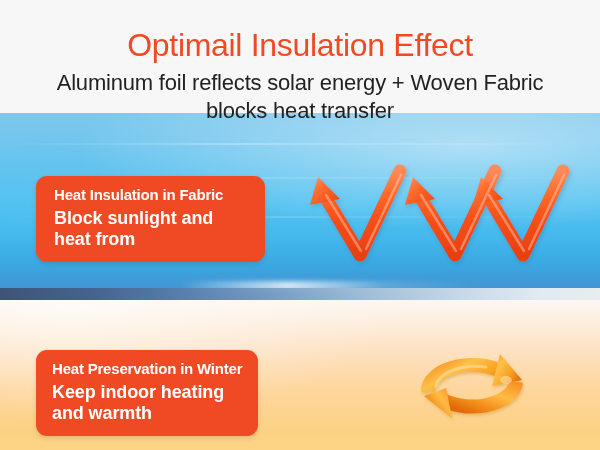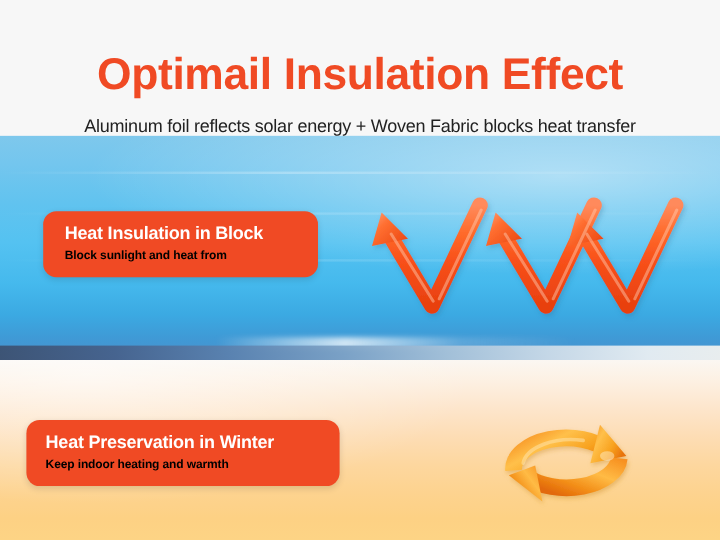--- a/index.html
+++ b/index.html
@@ -27,30 +27,30 @@
     top: 0;
     width: 600px;
     height: 113px;
     background: #f7f7f7;
     text-align: center;
     box-sizing: border-box;
     padding-top: 29px;
     z-index: 5;
   }
   .title {
-    font-size: 37px;
-    font-weight: bold;
+    font-size: 32px;
+    font-weight: normal;
     color: #f04a24;
     letter-spacing: -0.3px;
     line-height: 1.05;
-    margin: 14px;
+    margin: 0;
     white-space: nowrap;
   }
   .subtitle {
-    font-size: 15px;
+    font-size: 22px;
     font-weight: 400;
     color: #222222;
     line-height: 1.28;
     margin: 6px auto 0;
     width: 500px;
     letter-spacing: -0.2px;
   }
 
   
   .summer-panel {
@@ -146,37 +146,37 @@
     padding: 10px 16px 11px 18px;
     box-shadow: 0 2px 5px rgba(0,0,0,0.12);
     z-index: 6;
   }
   .card-summer {
     left: 36px;
     top: 176px;
     width: 229px;
   }
   .card-winter {
-    left: 22px;
+    left: 36px;
     top: 350px;
-    width: 261px;
+    width: 222px;
     padding-left: 16px;
   }
   .card-title {
     color: #ffffff;
     font-size: 15px;
     font-weight: bold;
     line-height: 1.18;
     letter-spacing: -0.2px;
     margin: 0 0 4px 0;
     white-space: nowrap;
   }
   .card-body {
-    color: #000000;
-    font-size: 10px;
+    color: #ffffff;
+    font-size: 18px;
     font-weight: bold;
     line-height: 1.2;
     letter-spacing: -0.1px;
     margin: 0;
   }
 
   
   .zigzag-graphic {
     position: absolute;
     left: 300px;
@@ -299,21 +299,21 @@
       </g>
 
       <g opacity="0.55">
         <path d="M24,46 A40,22 0 0 1 74,27" fill="none" stroke="#ffe3a8" stroke-width="3" stroke-linecap="round"></path>
         <ellipse cx="94" cy="40" rx="6" ry="4" fill="#fff6de" opacity="0.8"></ellipse>
       </g>
     </svg>
   </div>
 
   <div class="card card-summer">
-    <p class="card-title">Heat Insulation in Block</p>
+    <p class="card-title">Heat Insulation in Fabric</p>
     <p class="card-body">Block sunlight and heat from</p>
   </div>
 
   <div class="card card-winter">
     <p class="card-title">Heat Preservation in Winter</p>
     <p class="card-body">Keep indoor heating and warmth</p>
   </div>
 
 </div>
 

